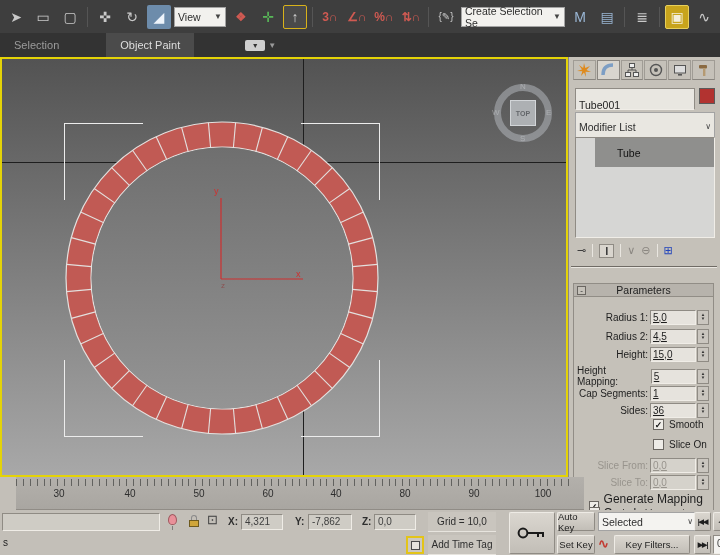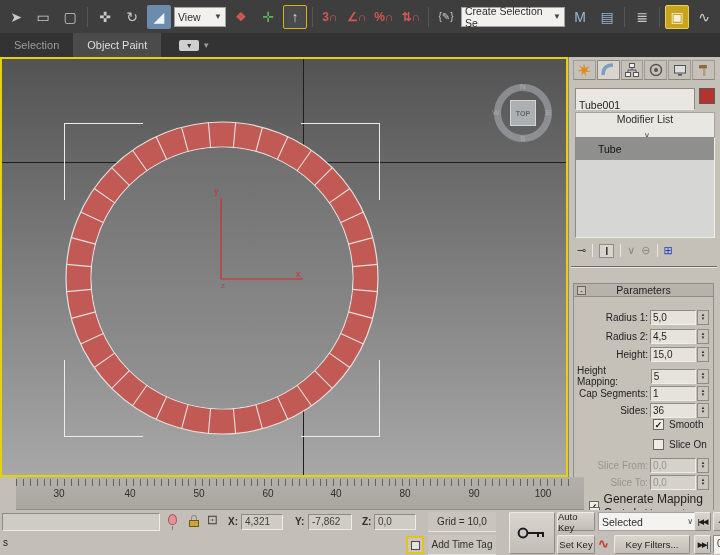--- a/index.html
+++ b/index.html
@@ -18,21 +18,21 @@
   .ticon.pressed-blue{background:#6d8cab;color:#eef4fb;}
   .ticon.pressed-yel{background:#4a4a4a;border:1px solid #d8b21a;color:#d6d6d6;}
   .ticon.pressed-gold{background:#c8a41c;border:1px solid #e8d05a;color:#f4efdc;}
   .tsep{width:1px;height:20px;background:#2b2b2b;border-right:1px solid #555;flex:0 0 auto;margin:0 2px;}
   .combo{height:20px;background:#f2f1ee;border:1px solid #a3a3a3;color:#2e2e2e;
          font-size:10.5px;display:flex;align-items:center;padding:0 3px;flex:0 0 auto;
          justify-content:space-between;}
   .combo .arr{color:#444;font-size:8px;margin-left:4px;}
   
   #ribbonrow{position:absolute;left:0;top:33px;width:720px;height:24px;background:#333;
-             display:flex;align-items:stretch;}
+             display:flex;align-items:stretch;gap:33px;}
   .rtab{padding:0 14px;font-size:11px;color:#9b9b9b;display:flex;align-items:center;}
   .rtab.active{background:#4b4b4b;color:#dedede;}
   #ribbon-dd{margin-left:18px;display:flex;align-items:center;gap:3px;}
   #ribbon-dd .pill{width:20px;height:11px;background:#cfcfcf;border-radius:2px;color:#333;
                    font-size:7px;display:flex;align-items:center;justify-content:center;}
   #ribbon-dd .caret{color:#9a9a9a;font-size:8px;}
   
   #viewport{position:absolute;left:0;top:57px;width:568px;height:420px;
             border:2px solid #e4d307;background:linear-gradient(#535353,#a8a8a8);overflow:hidden;}
   .gridline-v{position:absolute;left:301px;top:0;width:1px;height:100%;background:#1e1e1e;}
@@ -56,42 +56,42 @@
   #cpanel{position:absolute;left:568px;top:57px;width:152px;height:453px;background:#c5c1b9;
           border-left:1px solid #8a8680;overflow:hidden;font-size:10.5px;color:#1e1e1e;}
   #cp-tabs{position:absolute;left:4px;top:3px;width:142px;height:20px;display:flex;gap:1px;}
   .cp-tab{width:23px;height:20px;display:flex;align-items:center;justify-content:center;
           border:1px solid #a09c95;border-bottom-color:#8a8680;background:#c5c1b9;}
   .cp-tab.active{background:#d9d5ce;border-color:#8a8680;}
   #name-row{position:absolute;left:6px;top:31px;width:140px;height:17px;display:flex;gap:4px;}
   #obj-name{flex:1;background:#e9e7e1;border:1px solid #8f8b84;border-bottom-color:#f0ede7;
             padding:10px 3px;font-size:10.5px;}
   #obj-color{width:16px;height:16px;background:#b23330;border:1px solid #5a5a5a;}
-  #mod-combo{position:absolute;left:6px;top:55px;width:140px;height:29px;flex-direction:column;}
+  #mod-combo{position:absolute;left:6px;top:55px;width:140px;height:29px;}
   #stack{position:absolute;left:6px;top:80px;width:140px;height:101px;background:#d6d6d4;
          border:1px solid #8f8b84;border-bottom-color:#f0ede7;border-right-color:#f0ede7;}
-  .stack-item{height:22px;background:#8f8f8d;color:#111;padding-left:22px;display:flex;align-items:center;}
+  .stack-item{height:29px;background:#8f8f8d;color:#111;padding-left:22px;display:flex;align-items:center;margin-left:19px;}
   #stack-tools{position:absolute;left:4px;top:185px;width:142px;height:17px;display:flex;
                align-items:center;gap:6px;padding-left:4px;color:#3d3d3d;font-size:11px;}
   .st-sep{width:1px;height:13px;background:#9a968f;border-right:1px solid #e9e6e0;}
   #cp-divider{position:absolute;left:2px;top:209px;width:146px;height:2px;
               background:#6f6b65;border-bottom:1px solid #e9e6e0;}
   #rollout-hd{position:absolute;left:4px;top:226px;width:141px;height:14px;background:#b7b3ac;
               border:1px solid #918d86;display:flex;align-items:center;justify-content:center;
               font-size:10.5px;}
   #rollout-minus{position:absolute;left:3px;width:9px;height:9px;border:1px solid #6a6661;
                  font-size:8px;line-height:7px;text-align:center;background:#c5c1b9;}
   .rollout-side-l{position:absolute;left:4px;top:240px;width:1px;height:213px;background:#918d86;}
   .rollout-side-r{position:absolute;left:144px;top:240px;width:1px;height:213px;background:#918d86;}
   .prow{position:absolute;left:8px;width:132px;height:16px;display:flex;align-items:center;
         justify-content:flex-end;}
   .prow .plabel{margin-right:2px;font-size:10px;}
   .pfield{width:46px;height:15px;background:#e6e3dd;border:1px solid #8f8b84;
           border-bottom-color:#f0ede7;border-right-color:#f0ede7;font-size:10px;
-          padding:0 2px;display:flex;align-items:center;}
+          padding:0 2px;display:flex;align-items:center;text-decoration:underline;}
   .spinner{width:12px;height:15px;background:#cac6bf;border:1px solid #8f8b84;margin-left:1px;
            display:flex;flex-direction:column;align-items:center;justify-content:center;
            font-size:4.5px;color:#333;line-height:4px;}
   .cbrow{position:absolute;display:flex;align-items:center;gap:5px;font-size:10px;}
   .cb{width:11px;height:11px;background:#eeece7;border:1px solid #6a6661;font-size:9px;
       line-height:10px;text-align:center;color:#111;font-weight:bold;}
   .disabled .plabel{color:#98948d;}
   .disabled .pfield{background:#d5d2cb;color:#98948d;}
   
   #timeline{position:absolute;left:16px;top:477px;width:568px;height:33px;

